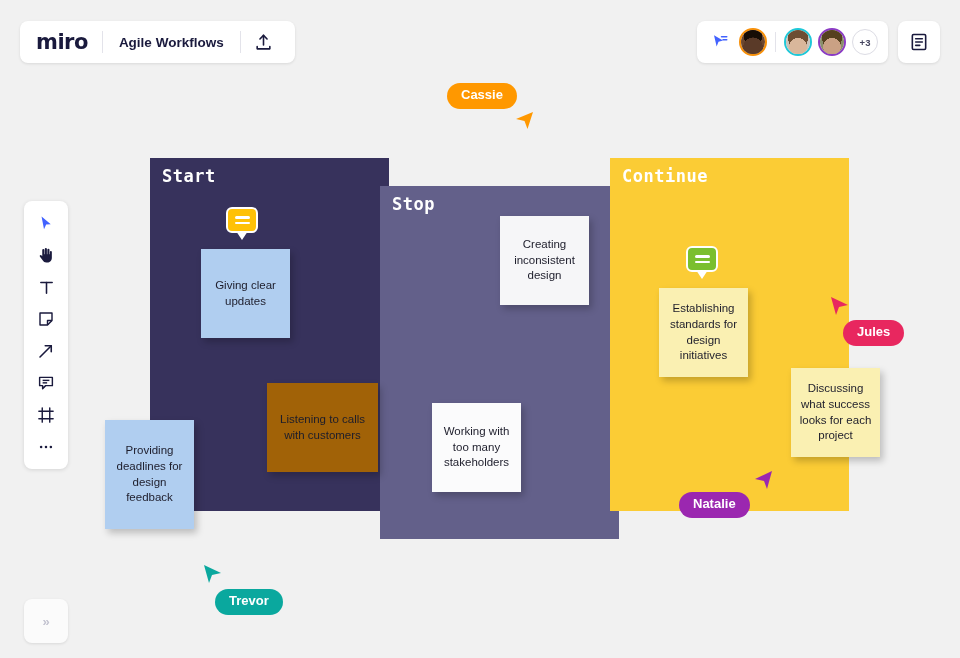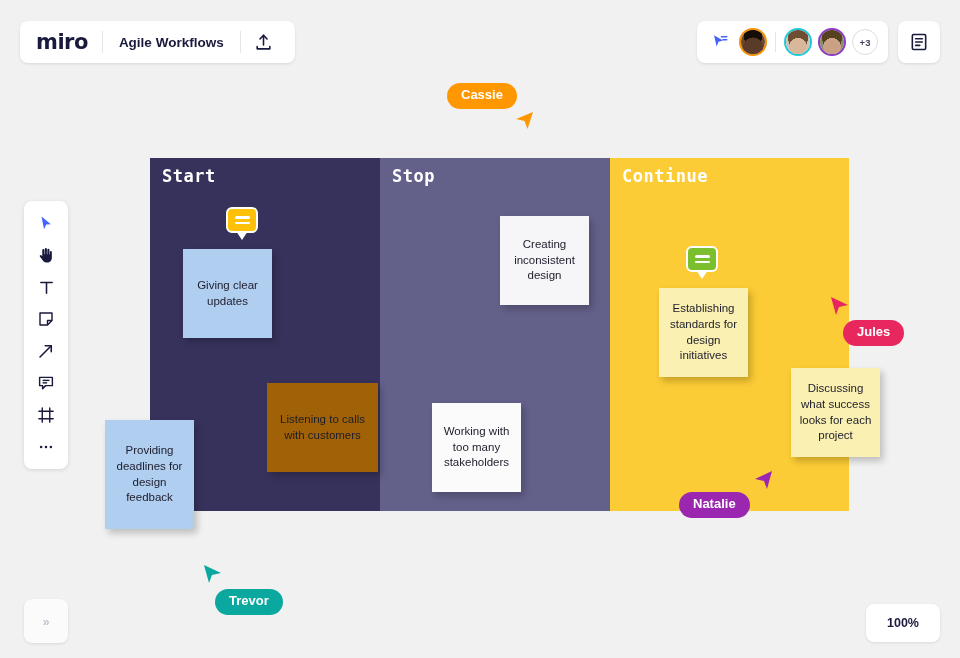--- a/index.html
+++ b/index.html
@@ -378,30 +378,30 @@
           <circle cx="12" cy="12" r="1.7"></circle>
           <circle cx="18.5" cy="12" r="1.7"></circle>
       </svg>
     </div>
   </div>
 
   <div id="columns">
       <div class="column" style="left: 150px; width: 230px; background: rgb(55, 50, 92);">
         <div class="col-header">Start</div>
       </div>
-      <div class="column" style="left: 380px; width: 230px; background: rgb(99, 96, 138);">
+      <div class="column" style="left: 380px; width: 230px; background: rgb(99, 96, 138); margin-top: 28px;">
         <div class="col-header">Stop</div>
       </div>
       <div class="column" style="left: 610px; width: 230px; background: rgb(251, 204, 53);">
         <div class="col-header">Continue</div>
       </div>
     </div>
 
   <div id="notes">
-      <div class="sticky" style="left: 183px; top: 249px; width: 89px; height: 89px; background: rgb(176, 206, 240);">Giving clear updates</div>
+      <div class="sticky" style="left: 201px; top: 249px; width: 89px; height: 89px; background: rgb(176, 206, 240);">Giving clear updates</div>
       <div class="sticky" style="left: 105px; top: 420px; width: 89px; height: 109px; background: rgb(176, 206, 240);">Providing deadlines for design feedback</div>
       <div class="sticky" style="left: 267px; top: 383px; width: 111px; height: 89px; background: #a16207;">Listening to calls with customers</div>
       <div class="sticky" style="left: 500px; top: 216px; width: 89px; height: 89px; background: rgb(246, 246, 248);">Creating inconsistent design</div>
       <div class="sticky" style="left: 432px; top: 403px; width: 89px; height: 89px; background: rgb(251, 251, 252);">Working with too many stakeholders</div>
       <div class="sticky" style="left: 659px; top: 288px; width: 89px; height: 89px; background: rgb(250, 240, 178);">Establishing standards for design initiatives</div>
       <div class="sticky" style="left: 791px; top: 368px; width: 89px; height: 89px; background: rgb(250, 240, 178);">Discussing what success looks for each project</div>
     </div>
 
   <div id="badges">
       <div class="comment-badge" style="left: 226px; top: 207px; background: rgb(255, 193, 7);">
@@ -431,15 +431,14 @@
       <div class="collab-arrow" style="left: 753px; top: 470px;"><svg width="21" height="21" viewBox="0 0 21 21">
           <path d="M19 1 L2 9 L11 11 L14 19 Z" fill="#9b27b0"></path>
         </svg></div>
       <div class="collab-pill" style="left: 215px; top: 589px; background: rgb(10, 168, 158);">Trevor</div>
       <div class="collab-arrow" style="left: 202px; top: 564px;"><svg width="21" height="21" viewBox="0 0 21 21">
           <path d="M2 1 L19 9 L10 11 L7 19 Z" fill="#0aa89e"></path>
         </svg></div>
     </div>
 
   <div class="collapse-btn">»</div>
-  <div class="zoom-btn">100%</div>
 
 </div>
 
 </body></html>

